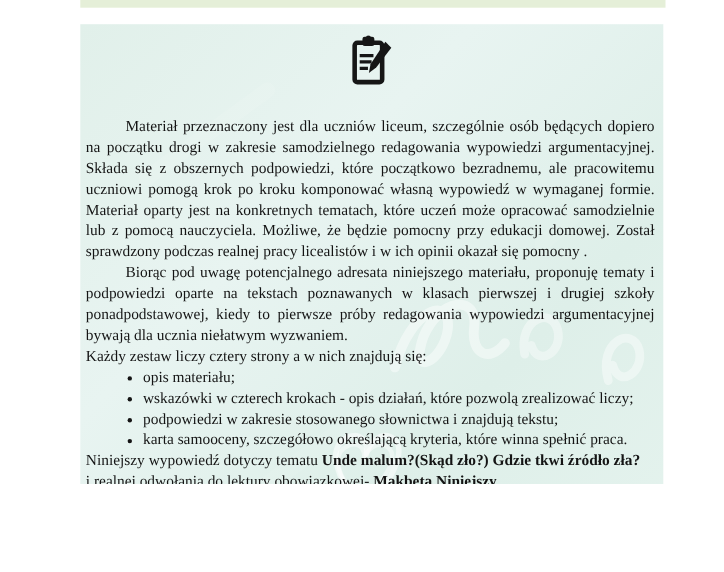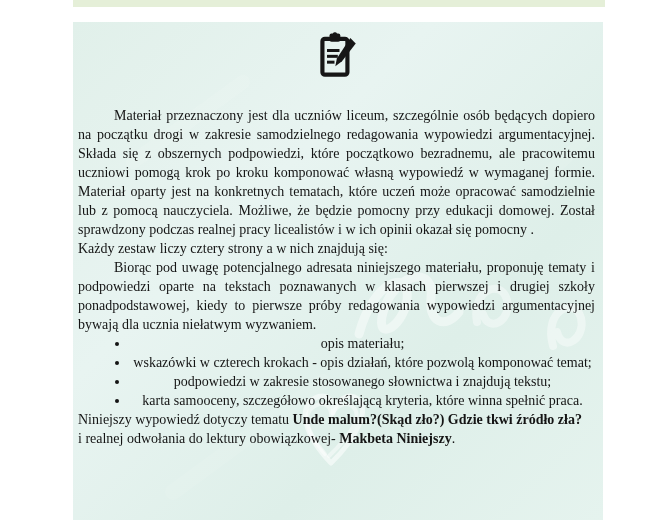--- a/index.html
+++ b/index.html
@@ -1,33 +1,33 @@
 <!DOCTYPE html>
 <html><head>
 <meta charset="utf-8">
 <style>
   html,body{margin:0;padding:0;background:#ffffff;}
   .canvas{
-    position:relative;width:658px;height:520px;background:#ffffff;overflow:hidden;
+    position:relative;width:658px;height:440px;background:#ffffff;overflow:hidden;
     font-family:"Liberation Serif", serif;color:#141414;
   }
   .top-strip{position:absolute;left:73px;top:0;width:532px;height:7px;}
   .page{
     position:absolute;left:73px;top:22px;width:530px;height:498px;box-sizing:border-box;
     padding:8px 8px 0 5px;
     background:linear-gradient(135deg,#e1f0ea 0%,#e8f4f1 35%,#deefe9 68%,#e5f3ee 100%);
   }
   .watermark{position:absolute;left:0;top:0;width:530px;height:498px;pointer-events:none;}
   .content{position:relative;z-index:1;}
   .icon-wrap{text-align:center;height:48px;margin:2px 0 26px 0;}
   p.para{margin:0;font-size:14px;line-height:19px;text-align:justify;}
   .indent{text-indent:36px;}
   .list-intro{margin-top:12px;text-align:left;}
   ul.contents{margin:0;padding:0 0 0 52px;list-style:disc;}
-  ul.contents li{font-size:14px;line-height:19px;text-align:center;font-family:Liberation Serif, serif;}
+  ul.contents li{font-size:14px;line-height:19px;text-align:left;font-family:Liberation Serif, serif;}
   .closing{margin-top:11px;text-align:left;}
   .bi{font-weight:bold;}
   .bold{font-weight:bold;}
 </style>
 </head>
 <body>
 
 <div class="canvas" style="color: rgb(20, 20, 20);">
 
   <div class="top-strip" style="background: rgb(229, 239, 216);"></div>
@@ -56,27 +56,27 @@
           <rect x="19" y="0" width="5" height="6" rx="2" fill="#161616"></rect>
           <line x1="12" y1="22" x2="27" y2="22" stroke="#161616" stroke-width="3.6"></line>
           <line x1="12" y1="29" x2="25" y2="29" stroke="#161616" stroke-width="3.6"></line>
           <line x1="12" y1="36" x2="21" y2="36" stroke="#161616" stroke-width="3.6"></line>
           <path d="M40 7 L46.5 13.5 L30 35 L22 41 L23.8 31.5 Z" fill="#161616"></path>
         </svg>
       </div>
 
       <p class="para indent">Materiał przeznaczony jest dla uczniów liceum, szczególnie osób będących dopiero na początku drogi w zakresie samodzielnego redagowania wypowiedzi argumentacyjnej. Składa się z obszernych podpowiedzi, które początkowo bezradnemu, ale pracowitemu uczniowi pomogą krok po kroku komponować własną wypowiedź w wymaganej formie. Materiał oparty jest na konkretnych tematach, które uczeń może opracować samodzielnie lub z pomocą nauczyciela. Możliwe, że będzie pomocny przy edukacji domowej. Został sprawdzony podczas realnej pracy licealistów i w ich opinii okazał się pomocny .</p>
 
+      <p class="para indent">Biorąc pod uwagę potencjalnego adresata niniejszego materiału, proponuję tematy i podpowiedzi oparte na tekstach poznawanych w klasach pierwszej i drugiej szkoły ponadpodstawowej, kiedy to pierwsze próby redagowania wypowiedzi argumentacyjnej bywają dla ucznia niełatwym wyzwaniem.</p>
+
       <p class="para list-intro">Każdy zestaw liczy cztery strony a w nich znajdują się:</p>
-
-      <p class="para indent">Biorąc pod uwagę potencjalnego adresata niniejszego materiału, proponuję tematy i podpowiedzi oparte na tekstach poznawanych w klasach pierwszej i drugiej szkoły ponadpodstawowej, kiedy to pierwsze próby redagowania wypowiedzi argumentacyjnej bywają dla ucznia niełatwym wyzwaniem.</p>
 
       <ul class="contents">
         <li>opis materiału;</li>
-        <li>wskazówki w czterech krokach - opis działań, które pozwolą komponować temat;</li>
+        <li>wskazówki w czterech krokach - opis działań, które pozwolą zrealizować liczy;</li>
         <li>podpowiedzi w zakresie stosowanego słownictwa i znajdują tekstu;</li>
         <li>karta samooceny, szczegółowo określającą kryteria, które winna spełnić praca.</li>
       </ul>
 
       <p class="para closing">
         <span>Niniejszy wypowiedź dotyczy tematu </span><span class="bi">Unde malum?(Skąd zło?)  Gdzie tkwi źródło zła?</span><br>
         <span>i realnej odwołania do lektury obowiązkowej- </span><span class="bi">Makbeta</span><span> </span><span class="bold">Niniejszy</span><span>.</span>
       </p>
 
     </div>

